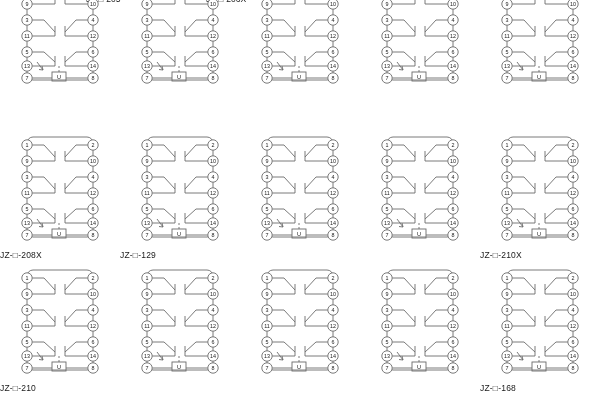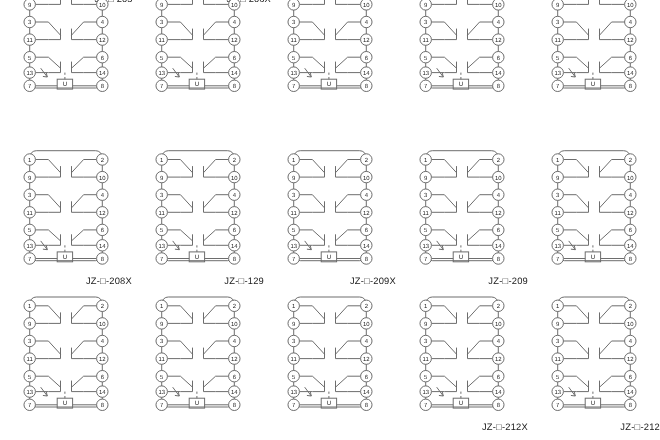--- a/index.html
+++ b/index.html
@@ -39,21 +39,21 @@
     height: 110px;
   }
   .diagram-wrap svg {
     display: block;
   }
   .caption {
     position: absolute;
     left: 0;
     right: 0;
     bottom: 6px;
-    text-align: right;
+    text-align: left;
     font-size: 8.5px;
     color: #1a1a1a;
     letter-spacing: 0.2px;
     white-space: nowrap;
   }
   
   .toprow-captions {
     position: absolute;
     top: -1px;
     left: 0;
@@ -677,21 +677,20 @@
             <text x="8" y="90.2" font-size="5.4" text-anchor="middle" fill="#1a1a1a" font-family="Liberation Sans, sans-serif">13</text>
             <circle cx="74" cy="88" r="5.2" fill="#ffffff" stroke="#6b6b6b" stroke-width="0.9"></circle>
             <text x="74" y="90.2" font-size="5.4" text-anchor="middle" fill="#1a1a1a" font-family="Liberation Sans, sans-serif">14</text>
             <circle cx="8" cy="100" r="5.2" fill="#ffffff" stroke="#6b6b6b" stroke-width="0.9"></circle>
             <text x="8" y="102.2" font-size="5.4" text-anchor="middle" fill="#1a1a1a" font-family="Liberation Sans, sans-serif">7</text>
             <circle cx="74" cy="100" r="5.2" fill="#ffffff" stroke="#6b6b6b" stroke-width="0.9"></circle>
             <text x="74" y="102.2" font-size="5.4" text-anchor="middle" fill="#1a1a1a" font-family="Liberation Sans, sans-serif">8</text>
             <text x="40" y="100.6" font-size="5.6" text-anchor="middle" fill="#1a1a1a" font-family="Liberation Sans, sans-serif">U</text>
           </svg>
         </div>
-        <div class="caption">JZ-□-209X</div>
       </div>
       <div class="cell">
         <div class="diagram-wrap">
           <svg width="82" height="108" viewBox="0 0 82 108" xmlns="http://www.w3.org/2000/svg">
             <g fill="none" stroke="#6b6b6b" stroke-width="0.9">
               <rect x="8" y="2" width="66" height="100" rx="6" ry="6"></rect>
               <path d="M 13.2 10 H 25"></path>
               <path d="M 13.2 26 H 25"></path>
               <path d="M 25 10 L 36 22"></path>
               <path d="M 25 26 H 36"></path>
@@ -753,21 +752,20 @@
             <text x="8" y="90.2" font-size="5.4" text-anchor="middle" fill="#1a1a1a" font-family="Liberation Sans, sans-serif">13</text>
             <circle cx="74" cy="88" r="5.2" fill="#ffffff" stroke="#6b6b6b" stroke-width="0.9"></circle>
             <text x="74" y="90.2" font-size="5.4" text-anchor="middle" fill="#1a1a1a" font-family="Liberation Sans, sans-serif">14</text>
             <circle cx="8" cy="100" r="5.2" fill="#ffffff" stroke="#6b6b6b" stroke-width="0.9"></circle>
             <text x="8" y="102.2" font-size="5.4" text-anchor="middle" fill="#1a1a1a" font-family="Liberation Sans, sans-serif">7</text>
             <circle cx="74" cy="100" r="5.2" fill="#ffffff" stroke="#6b6b6b" stroke-width="0.9"></circle>
             <text x="74" y="102.2" font-size="5.4" text-anchor="middle" fill="#1a1a1a" font-family="Liberation Sans, sans-serif">8</text>
             <text x="40" y="100.6" font-size="5.6" text-anchor="middle" fill="#1a1a1a" font-family="Liberation Sans, sans-serif">U</text>
           </svg>
         </div>
-        <div class="caption">JZ-□-209</div>
       </div>
       <div class="cell">
         <div class="diagram-wrap">
           <svg width="82" height="108" viewBox="0 0 82 108" xmlns="http://www.w3.org/2000/svg">
             <g fill="none" stroke="#6b6b6b" stroke-width="0.9">
               <rect x="8" y="2" width="66" height="100" rx="6" ry="6"></rect>
               <path d="M 13.2 10 H 25"></path>
               <path d="M 13.2 26 H 25"></path>
               <path d="M 25 10 L 36 22"></path>
               <path d="M 25 26 H 36"></path>
@@ -829,20 +827,21 @@
             <text x="8" y="90.2" font-size="5.4" text-anchor="middle" fill="#1a1a1a" font-family="Liberation Sans, sans-serif">13</text>
             <circle cx="74" cy="88" r="5.2" fill="#ffffff" stroke="#6b6b6b" stroke-width="0.9"></circle>
             <text x="74" y="90.2" font-size="5.4" text-anchor="middle" fill="#1a1a1a" font-family="Liberation Sans, sans-serif">14</text>
             <circle cx="8" cy="100" r="5.2" fill="#ffffff" stroke="#6b6b6b" stroke-width="0.9"></circle>
             <text x="8" y="102.2" font-size="5.4" text-anchor="middle" fill="#1a1a1a" font-family="Liberation Sans, sans-serif">7</text>
             <circle cx="74" cy="100" r="5.2" fill="#ffffff" stroke="#6b6b6b" stroke-width="0.9"></circle>
             <text x="74" y="102.2" font-size="5.4" text-anchor="middle" fill="#1a1a1a" font-family="Liberation Sans, sans-serif">8</text>
             <text x="40" y="100.6" font-size="5.6" text-anchor="middle" fill="#1a1a1a" font-family="Liberation Sans, sans-serif">U</text>
           </svg>
         </div>
+        <div class="caption">JZ-□-210X</div>
       </div>
       <div class="cell">
         <div class="diagram-wrap">
           <svg width="82" height="108" viewBox="0 0 82 108" xmlns="http://www.w3.org/2000/svg">
             <g fill="none" stroke="#6b6b6b" stroke-width="0.9">
               <rect x="8" y="2" width="66" height="100" rx="6" ry="6"></rect>
               <path d="M 13.2 10 H 25"></path>
               <path d="M 13.2 26 H 25"></path>
               <path d="M 25 10 L 36 22"></path>
               <path d="M 25 26 H 36"></path>
@@ -904,20 +903,21 @@
             <text x="8" y="90.2" font-size="5.4" text-anchor="middle" fill="#1a1a1a" font-family="Liberation Sans, sans-serif">13</text>
             <circle cx="74" cy="88" r="5.2" fill="#ffffff" stroke="#6b6b6b" stroke-width="0.9"></circle>
             <text x="74" y="90.2" font-size="5.4" text-anchor="middle" fill="#1a1a1a" font-family="Liberation Sans, sans-serif">14</text>
             <circle cx="8" cy="100" r="5.2" fill="#ffffff" stroke="#6b6b6b" stroke-width="0.9"></circle>
             <text x="8" y="102.2" font-size="5.4" text-anchor="middle" fill="#1a1a1a" font-family="Liberation Sans, sans-serif">7</text>
             <circle cx="74" cy="100" r="5.2" fill="#ffffff" stroke="#6b6b6b" stroke-width="0.9"></circle>
             <text x="74" y="102.2" font-size="5.4" text-anchor="middle" fill="#1a1a1a" font-family="Liberation Sans, sans-serif">8</text>
             <text x="40" y="100.6" font-size="5.6" text-anchor="middle" fill="#1a1a1a" font-family="Liberation Sans, sans-serif">U</text>
           </svg>
         </div>
+        <div class="caption">JZ-□-210</div>
       </div>
       <div class="cell">
         <div class="diagram-wrap">
           <svg width="82" height="108" viewBox="0 0 82 108" xmlns="http://www.w3.org/2000/svg">
             <g fill="none" stroke="#6b6b6b" stroke-width="0.9">
               <rect x="8" y="2" width="66" height="100" rx="6" ry="6"></rect>
               <path d="M 13.2 10 H 25"></path>
               <path d="M 13.2 26 H 25"></path>
               <path d="M 25 10 L 36 22"></path>
               <path d="M 25 26 H 36"></path>
@@ -1129,21 +1129,20 @@
             <text x="8" y="90.2" font-size="5.4" text-anchor="middle" fill="#1a1a1a" font-family="Liberation Sans, sans-serif">13</text>
             <circle cx="74" cy="88" r="5.2" fill="#ffffff" stroke="#6b6b6b" stroke-width="0.9"></circle>
             <text x="74" y="90.2" font-size="5.4" text-anchor="middle" fill="#1a1a1a" font-family="Liberation Sans, sans-serif">14</text>
             <circle cx="8" cy="100" r="5.2" fill="#ffffff" stroke="#6b6b6b" stroke-width="0.9"></circle>
             <text x="8" y="102.2" font-size="5.4" text-anchor="middle" fill="#1a1a1a" font-family="Liberation Sans, sans-serif">7</text>
             <circle cx="74" cy="100" r="5.2" fill="#ffffff" stroke="#6b6b6b" stroke-width="0.9"></circle>
             <text x="74" y="102.2" font-size="5.4" text-anchor="middle" fill="#1a1a1a" font-family="Liberation Sans, sans-serif">8</text>
             <text x="40" y="100.6" font-size="5.6" text-anchor="middle" fill="#1a1a1a" font-family="Liberation Sans, sans-serif">U</text>
           </svg>
         </div>
-        <div class="caption">JZ-□-212X</div>
       </div>
       <div class="cell">
         <div class="diagram-wrap">
           <svg width="82" height="108" viewBox="0 0 82 108" xmlns="http://www.w3.org/2000/svg">
             <g fill="none" stroke="#6b6b6b" stroke-width="0.9">
               <rect x="8" y="2" width="66" height="100" rx="6" ry="6"></rect>
               <path d="M 13.2 10 H 25"></path>
               <path d="M 13.2 26 H 25"></path>
               <path d="M 25 10 L 36 22"></path>
               <path d="M 25 26 H 36"></path>
@@ -1205,21 +1204,21 @@
             <text x="8" y="90.2" font-size="5.4" text-anchor="middle" fill="#1a1a1a" font-family="Liberation Sans, sans-serif">13</text>
             <circle cx="74" cy="88" r="5.2" fill="#ffffff" stroke="#6b6b6b" stroke-width="0.9"></circle>
             <text x="74" y="90.2" font-size="5.4" text-anchor="middle" fill="#1a1a1a" font-family="Liberation Sans, sans-serif">14</text>
             <circle cx="8" cy="100" r="5.2" fill="#ffffff" stroke="#6b6b6b" stroke-width="0.9"></circle>
             <text x="8" y="102.2" font-size="5.4" text-anchor="middle" fill="#1a1a1a" font-family="Liberation Sans, sans-serif">7</text>
             <circle cx="74" cy="100" r="5.2" fill="#ffffff" stroke="#6b6b6b" stroke-width="0.9"></circle>
             <text x="74" y="102.2" font-size="5.4" text-anchor="middle" fill="#1a1a1a" font-family="Liberation Sans, sans-serif">8</text>
             <text x="40" y="100.6" font-size="5.6" text-anchor="middle" fill="#1a1a1a" font-family="Liberation Sans, sans-serif">U</text>
           </svg>
         </div>
-        <div class="caption">JZ-□-212</div>
+        <div class="caption">JZ-□-168</div>
       </div>
       <div class="cell"></div>
       <div class="cell"></div>
       <div class="cell"></div>
       <div class="cell"></div>
       <div class="cell"></div>
     </div>
 </div>
 
 </body></html>

